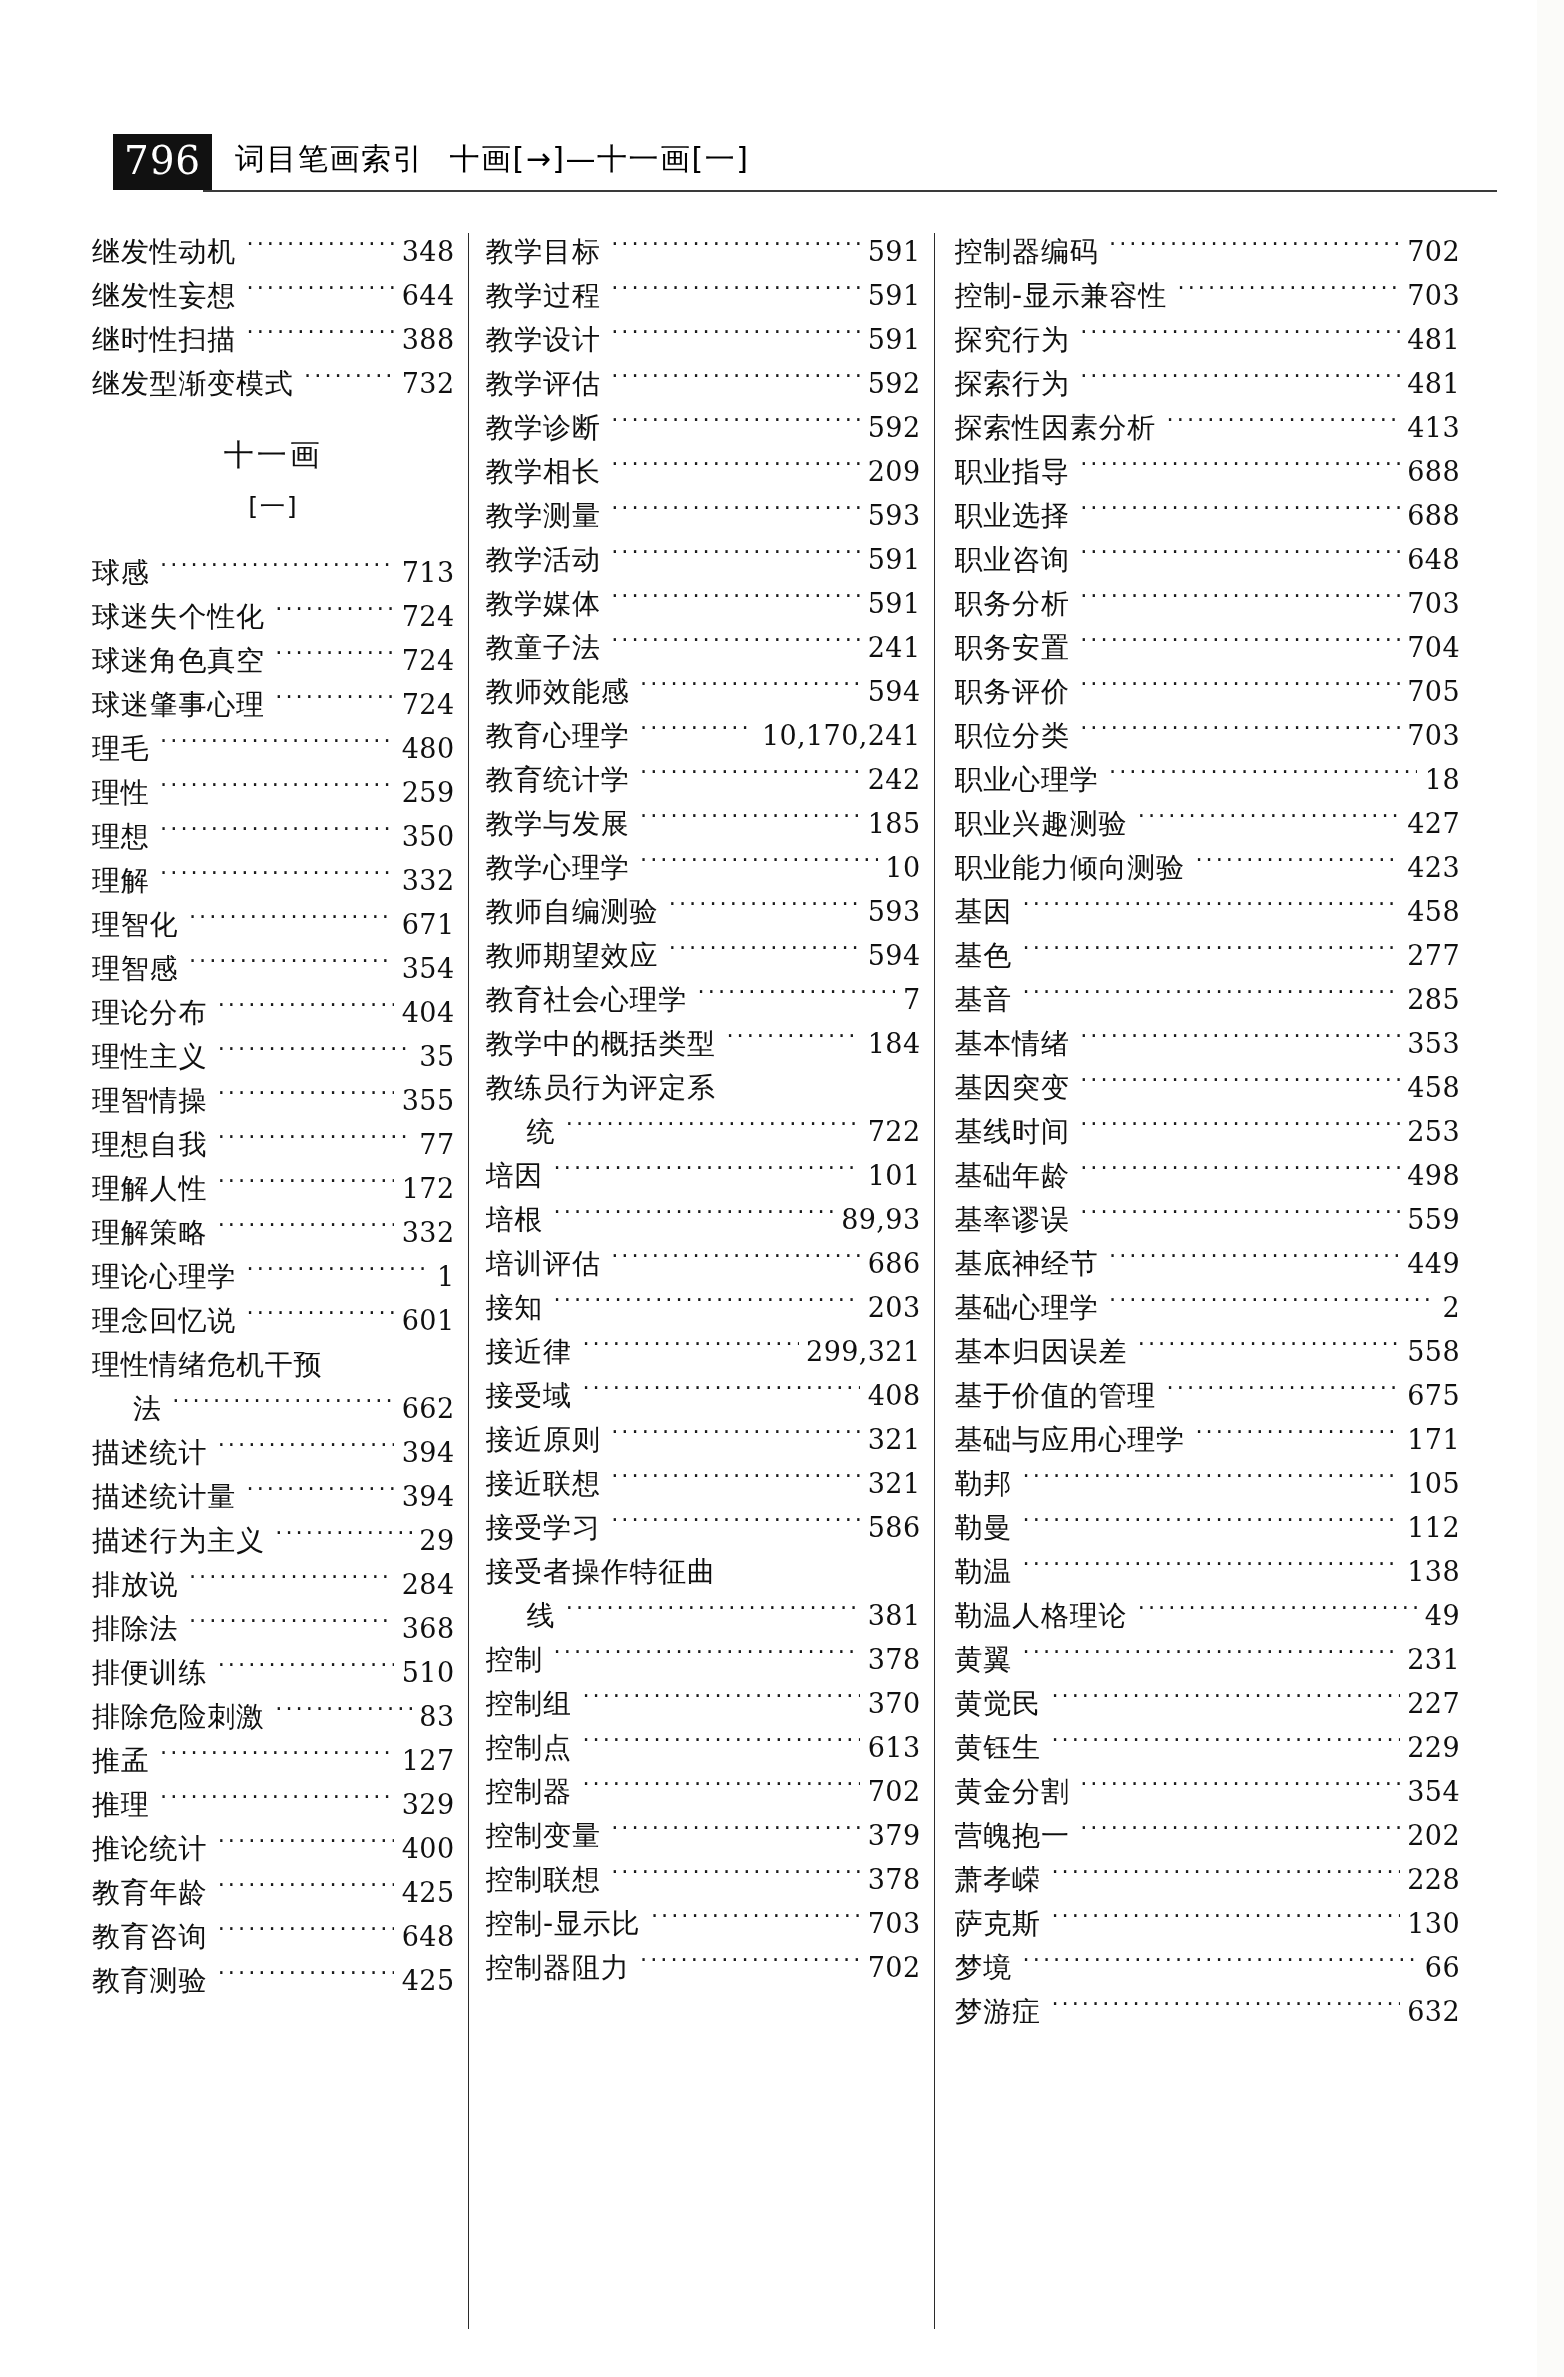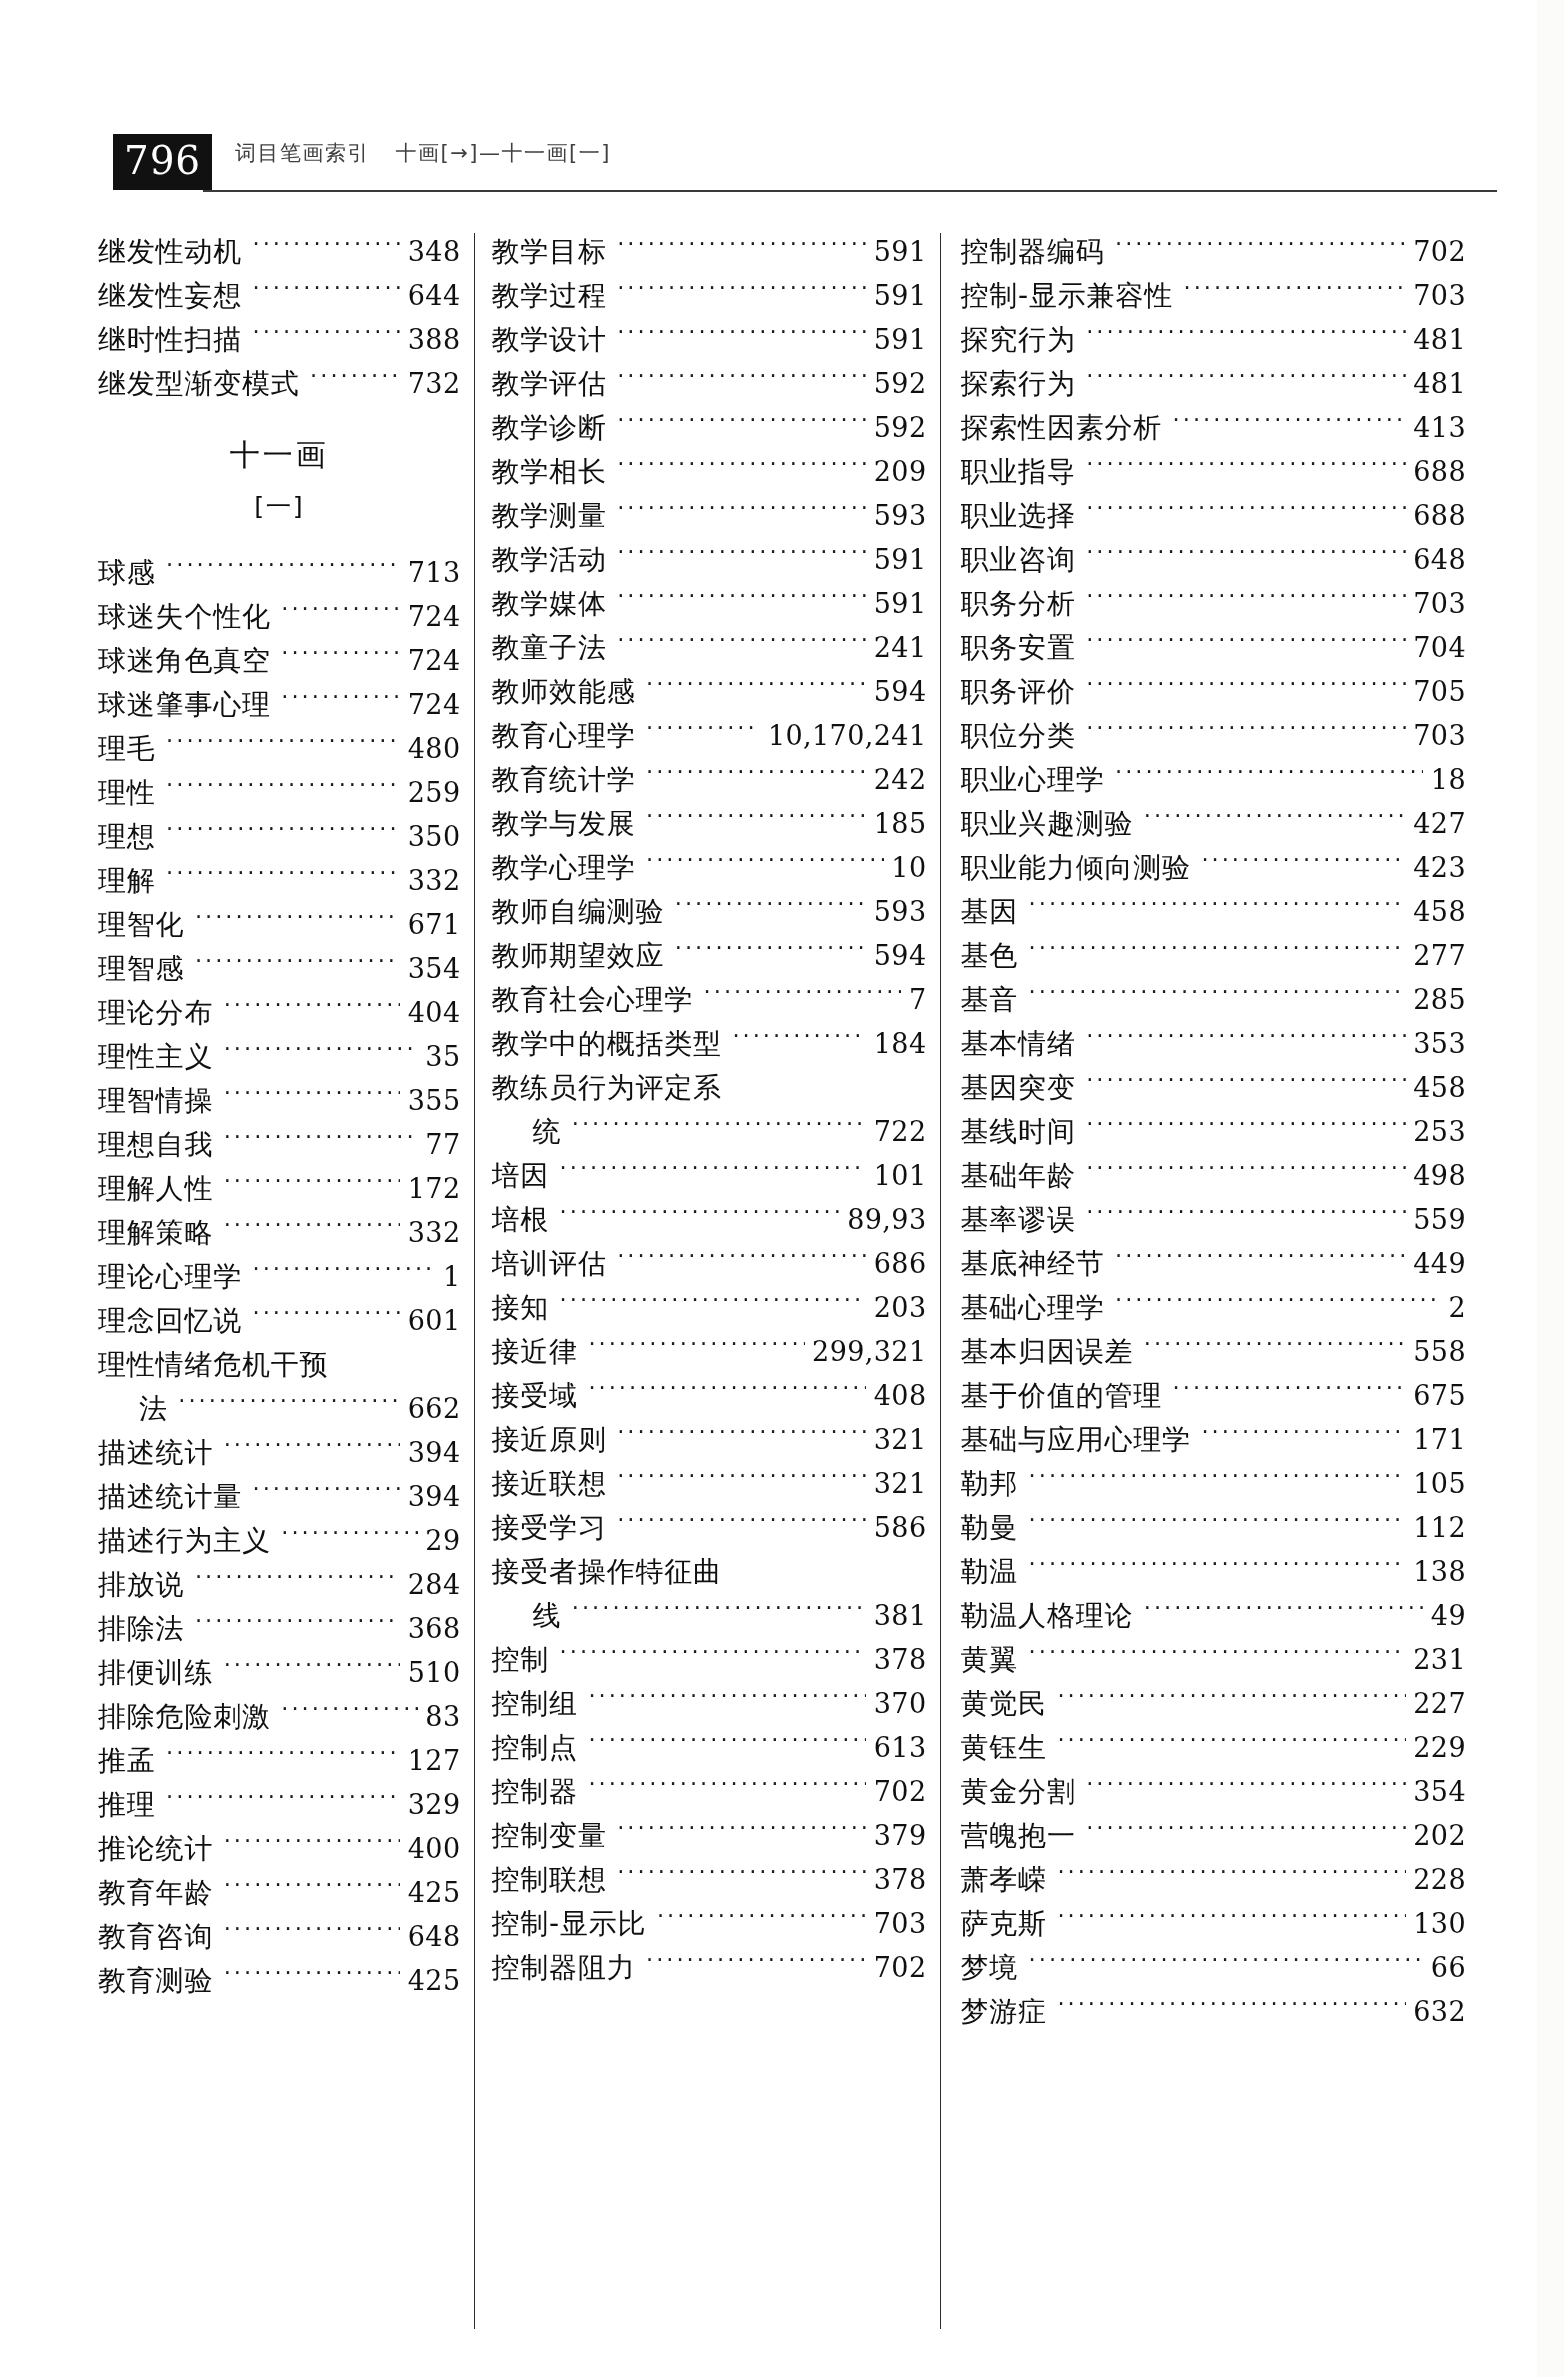--- a/index.html
+++ b/index.html
@@ -48,40 +48,40 @@
     font-size: 39px;
     font-family: "DejaVu Serif", "Liberation Serif", serif;
     letter-spacing: 0.8px;
     line-height: 1;
     padding-bottom: 3px;
   }
   .header-title {
     position: absolute;
     left: 122px;
     top: 4.5px;
-    font-size: 21px;
-    color: #404040;
+    font-size: 30px;
+    color: #000000;
     white-space: nowrap;
     font-family: "DejaVu Sans", "Liberation Sans", sans-serif;
     letter-spacing: 1.5px;
   }
   .header-title .gap { display:inline-block; width: 25.5px; }
   .header-rule {
     position: absolute;
     left: 90px;
     top: 56px;
     width: 1294px;
     height: 2.3px;
     background: #3a3a3a;
   }
 
   
   .cols {
     position: absolute;
-    left: 98px;
+    left: 92px;
     top: 233px;
     width: 1390px;
     height: 2096px;
     display: flex;
   }
   .col {
     position: relative;
     box-sizing: border-box;
   }
   .col-1 { width: 376px; padding-right: 13.5px; }

